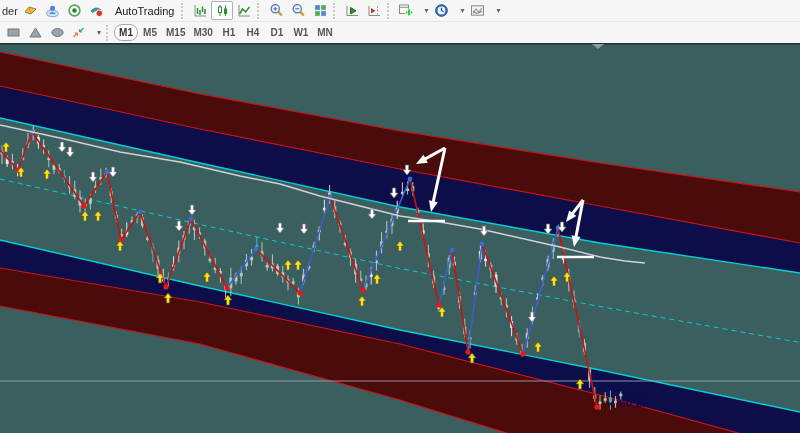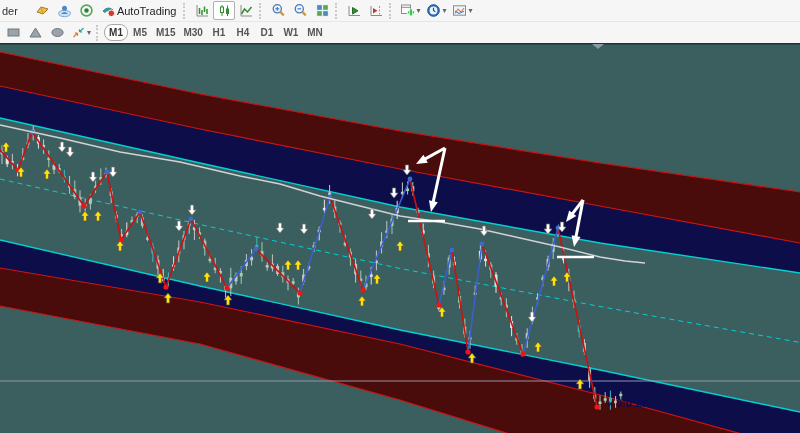--- a/index.html
+++ b/index.html
@@ -7,24 +7,24 @@
   body {
     width:800px; height:433px; overflow:hidden; background:#ffffff;
     font-family:"Liberation Sans", sans-serif;
   }
   .app { width:800px; height:433px; position:relative; }
   .toolbar-row {
     display:flex; align-items:center; background:#f6f6f6; padding-left:2px;
   }
   .row1 { height:22px; border-bottom:1px solid #e6e6e6; }
   .row2 { height:21px; }
-  .tb-label { font-size:11px; color:#333; margin:0 14px 0 0; white-space:nowrap; }
+  .tb-label { font-size:11px; color:#333; margin:0 2px 0 0; white-space:nowrap; }
   .tb-btn {
     height:19px; min-width:22px; display:flex; align-items:center; justify-content:center;
-    border:1px solid transparent; border-radius:2px; gap:1px; padding:0 2px; cursor:default;
+    border:1px solid transparent; border-radius:2px; gap:11px; padding:0 2px; cursor:default;
   }
   .tb-btn.active { background:#ffffff; border:1px solid #b0b0b0; }
   .tb-btn .btn-text { font-size:11px; color:#222; padding-right:2px; white-space:nowrap; }
   .caret { font-size:8px; color:#666; line-height:1; }
   .tb-grip { width:5px; height:16px; border-left:2px dotted #c9c9c9; margin:0 3px 0 2px; }
   .tf-btn {
     height:17px; min-width:24px; padding:0 3px; display:flex; align-items:center; justify-content:center;
     font-size:10px; font-weight:bold; color:#555; border:1px solid transparent; border-radius:8px;
   }
   .tf-btn.active { background:#fdfdfd; border:1px solid #a8a8a8; color:#333; }

